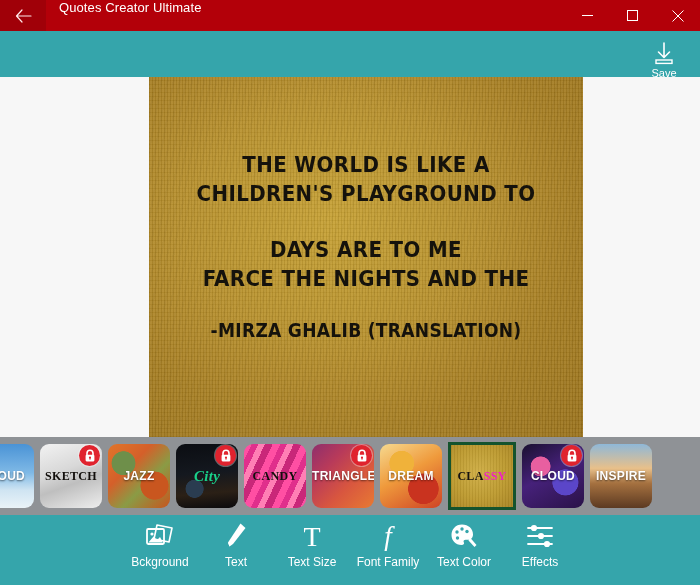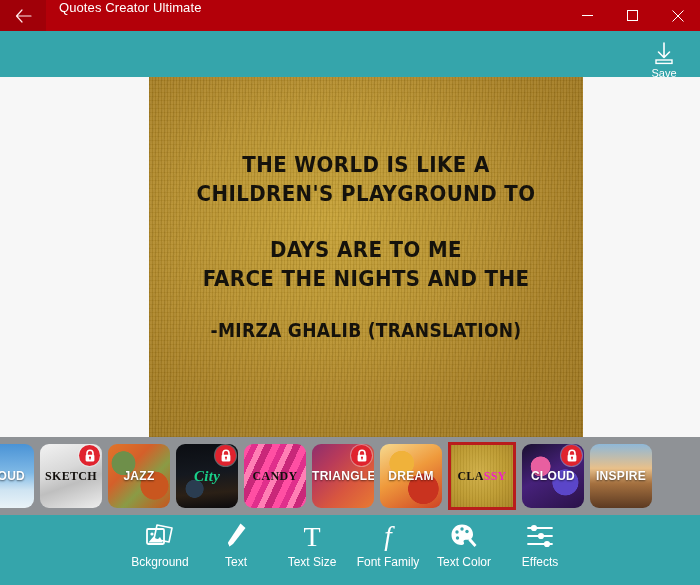--- a/index.html
+++ b/index.html
@@ -87,21 +87,21 @@
     background:#8f9296;display:flex;align-items:center;
     padding-left:0;overflow:hidden;
   }
   .thumb{
     position:relative;width:62px;height:64px;flex:0 0 auto;
     margin-right:6px;border-radius:9px;overflow:hidden;
     cursor:pointer;
   }
   .thumb.first{margin-left:-28px;}
   .thumb.selected{
-    border-radius:0;border:3px solid #b91c1c;box-sizing:border-box;
+    border-radius:0;border:3px solid #14532d;box-sizing:border-box;
     width:68px;height:68px;
   }
   .thumb-art{position:absolute;inset:0;}
   .thumb-label{
     position:absolute;left:0;right:0;top:50%;transform:translateY(-50%);
     text-align:center;font-weight:bold;font-size:12px;
     letter-spacing:.3px;line-height:13px;
   }
   .lock{
     position:absolute;right:2px;top:1px;width:21px;height:21px;border-radius:50%;

